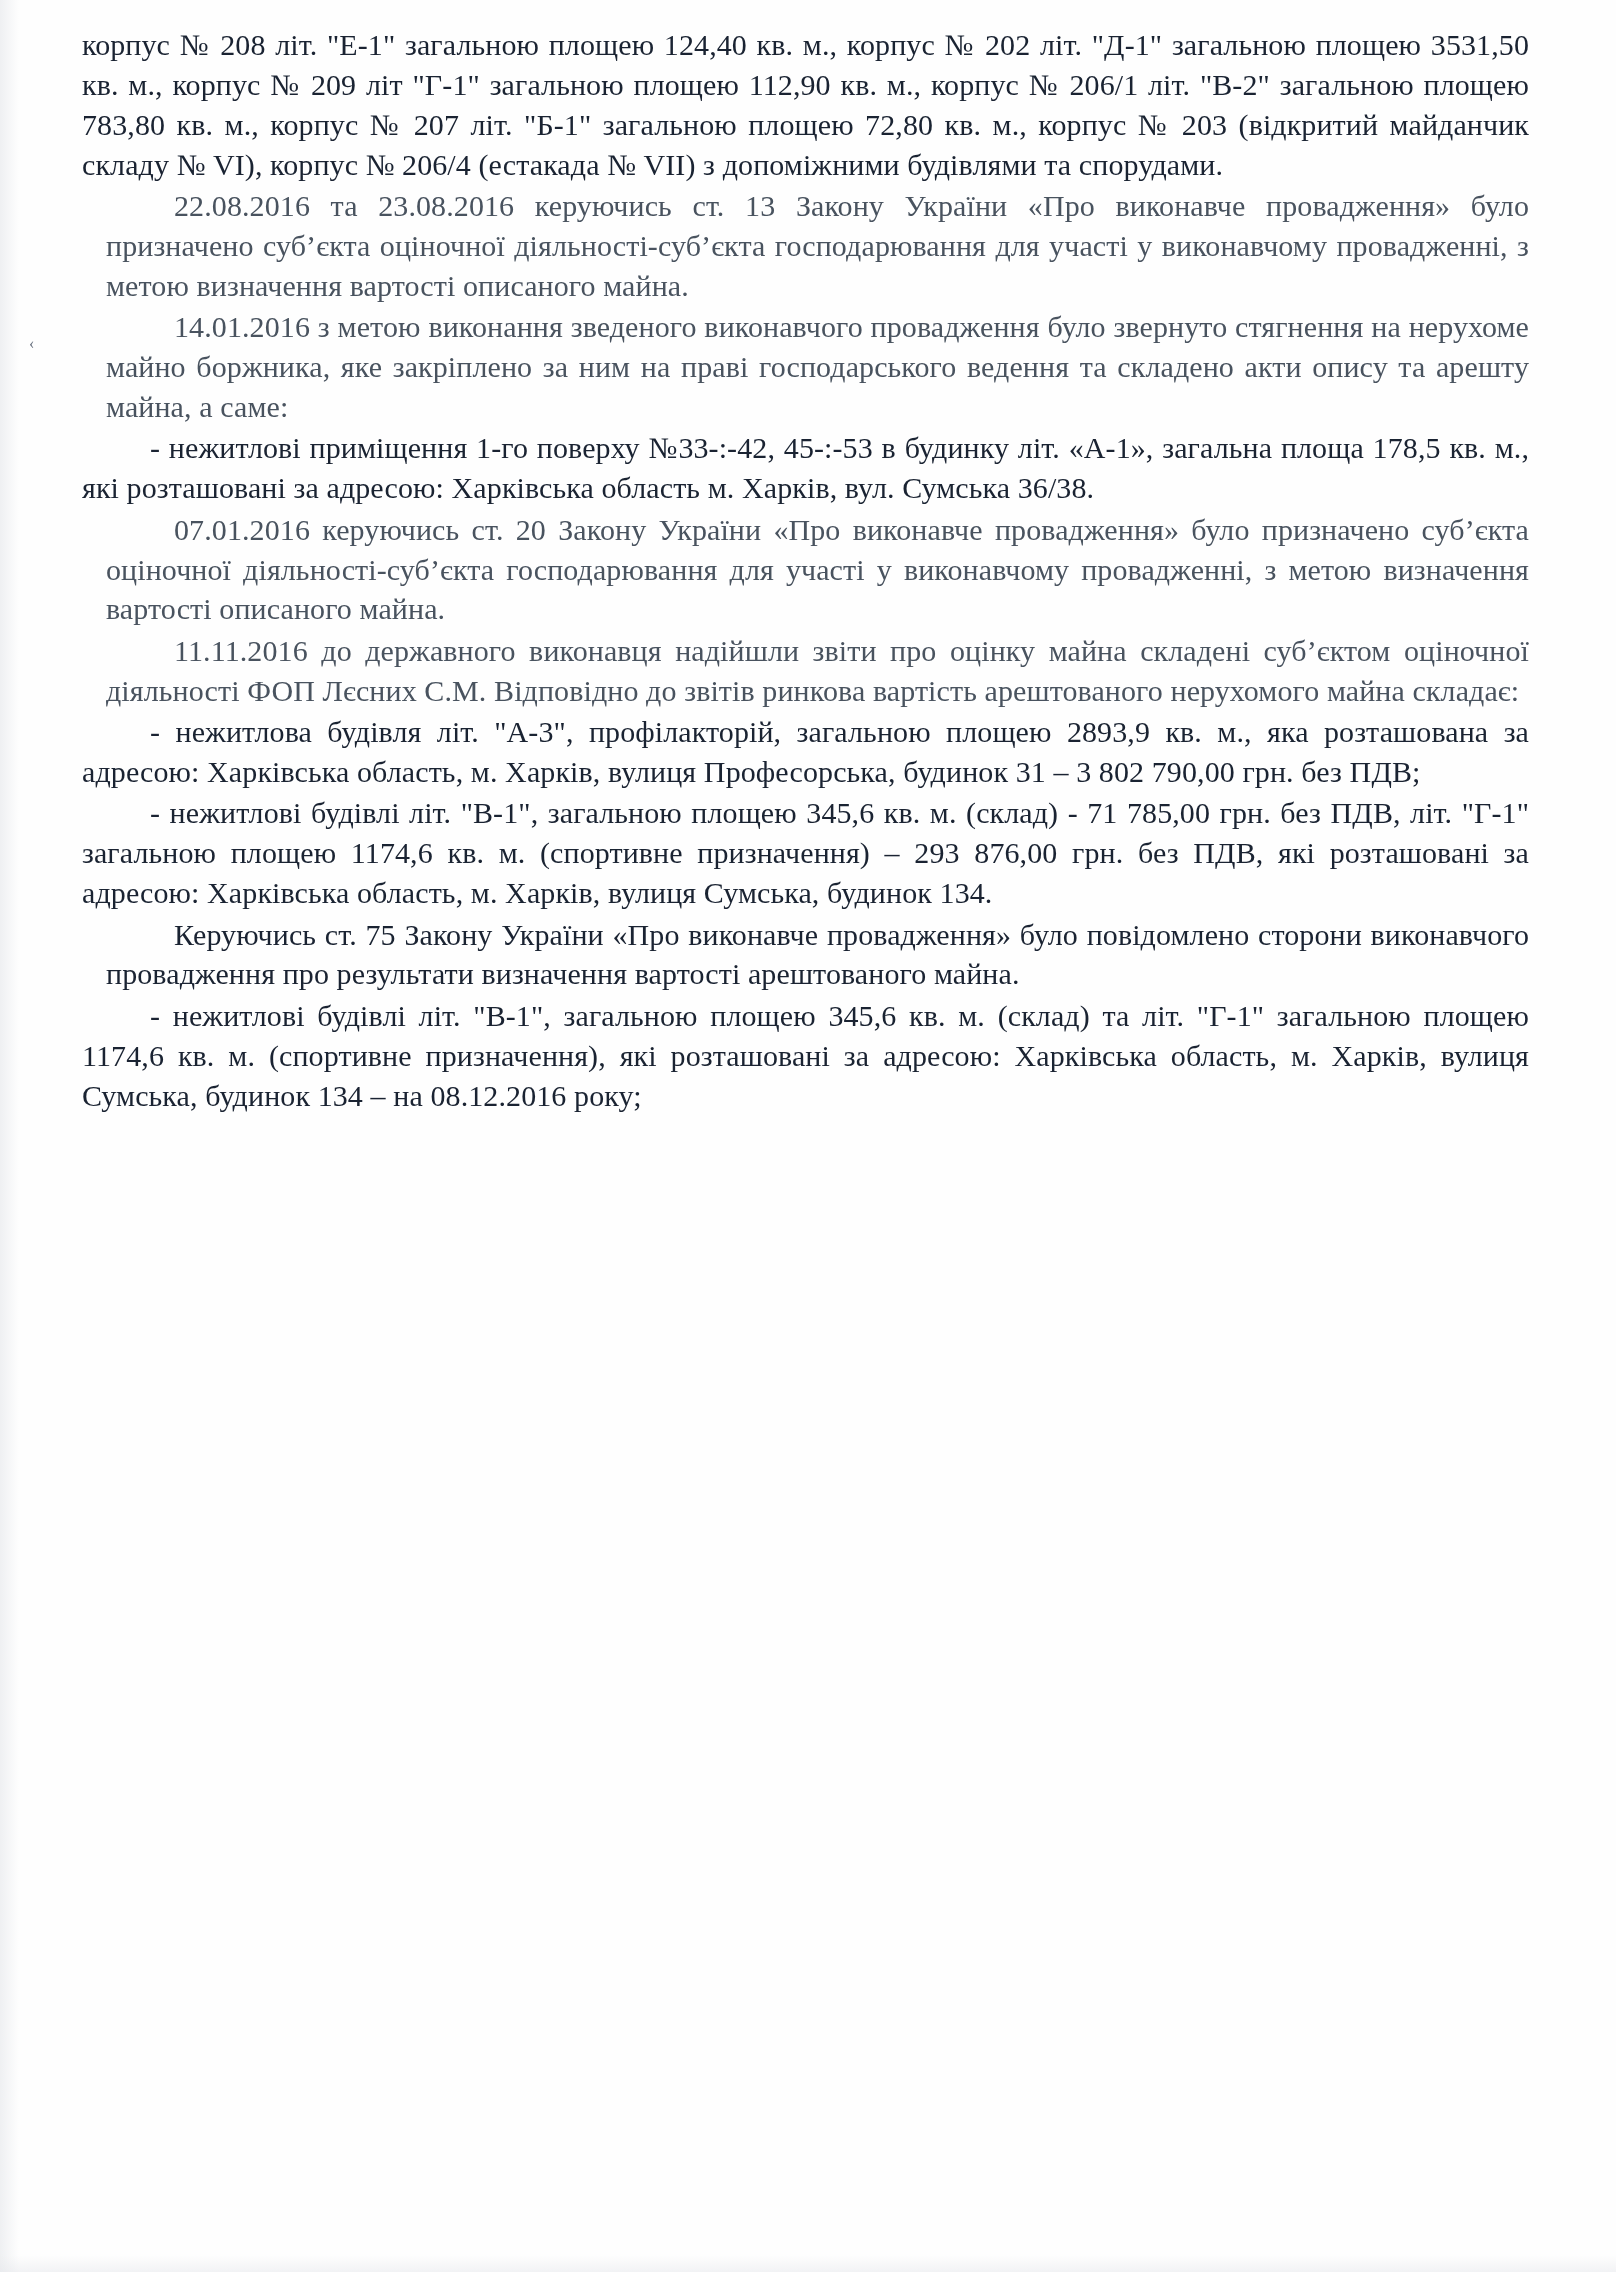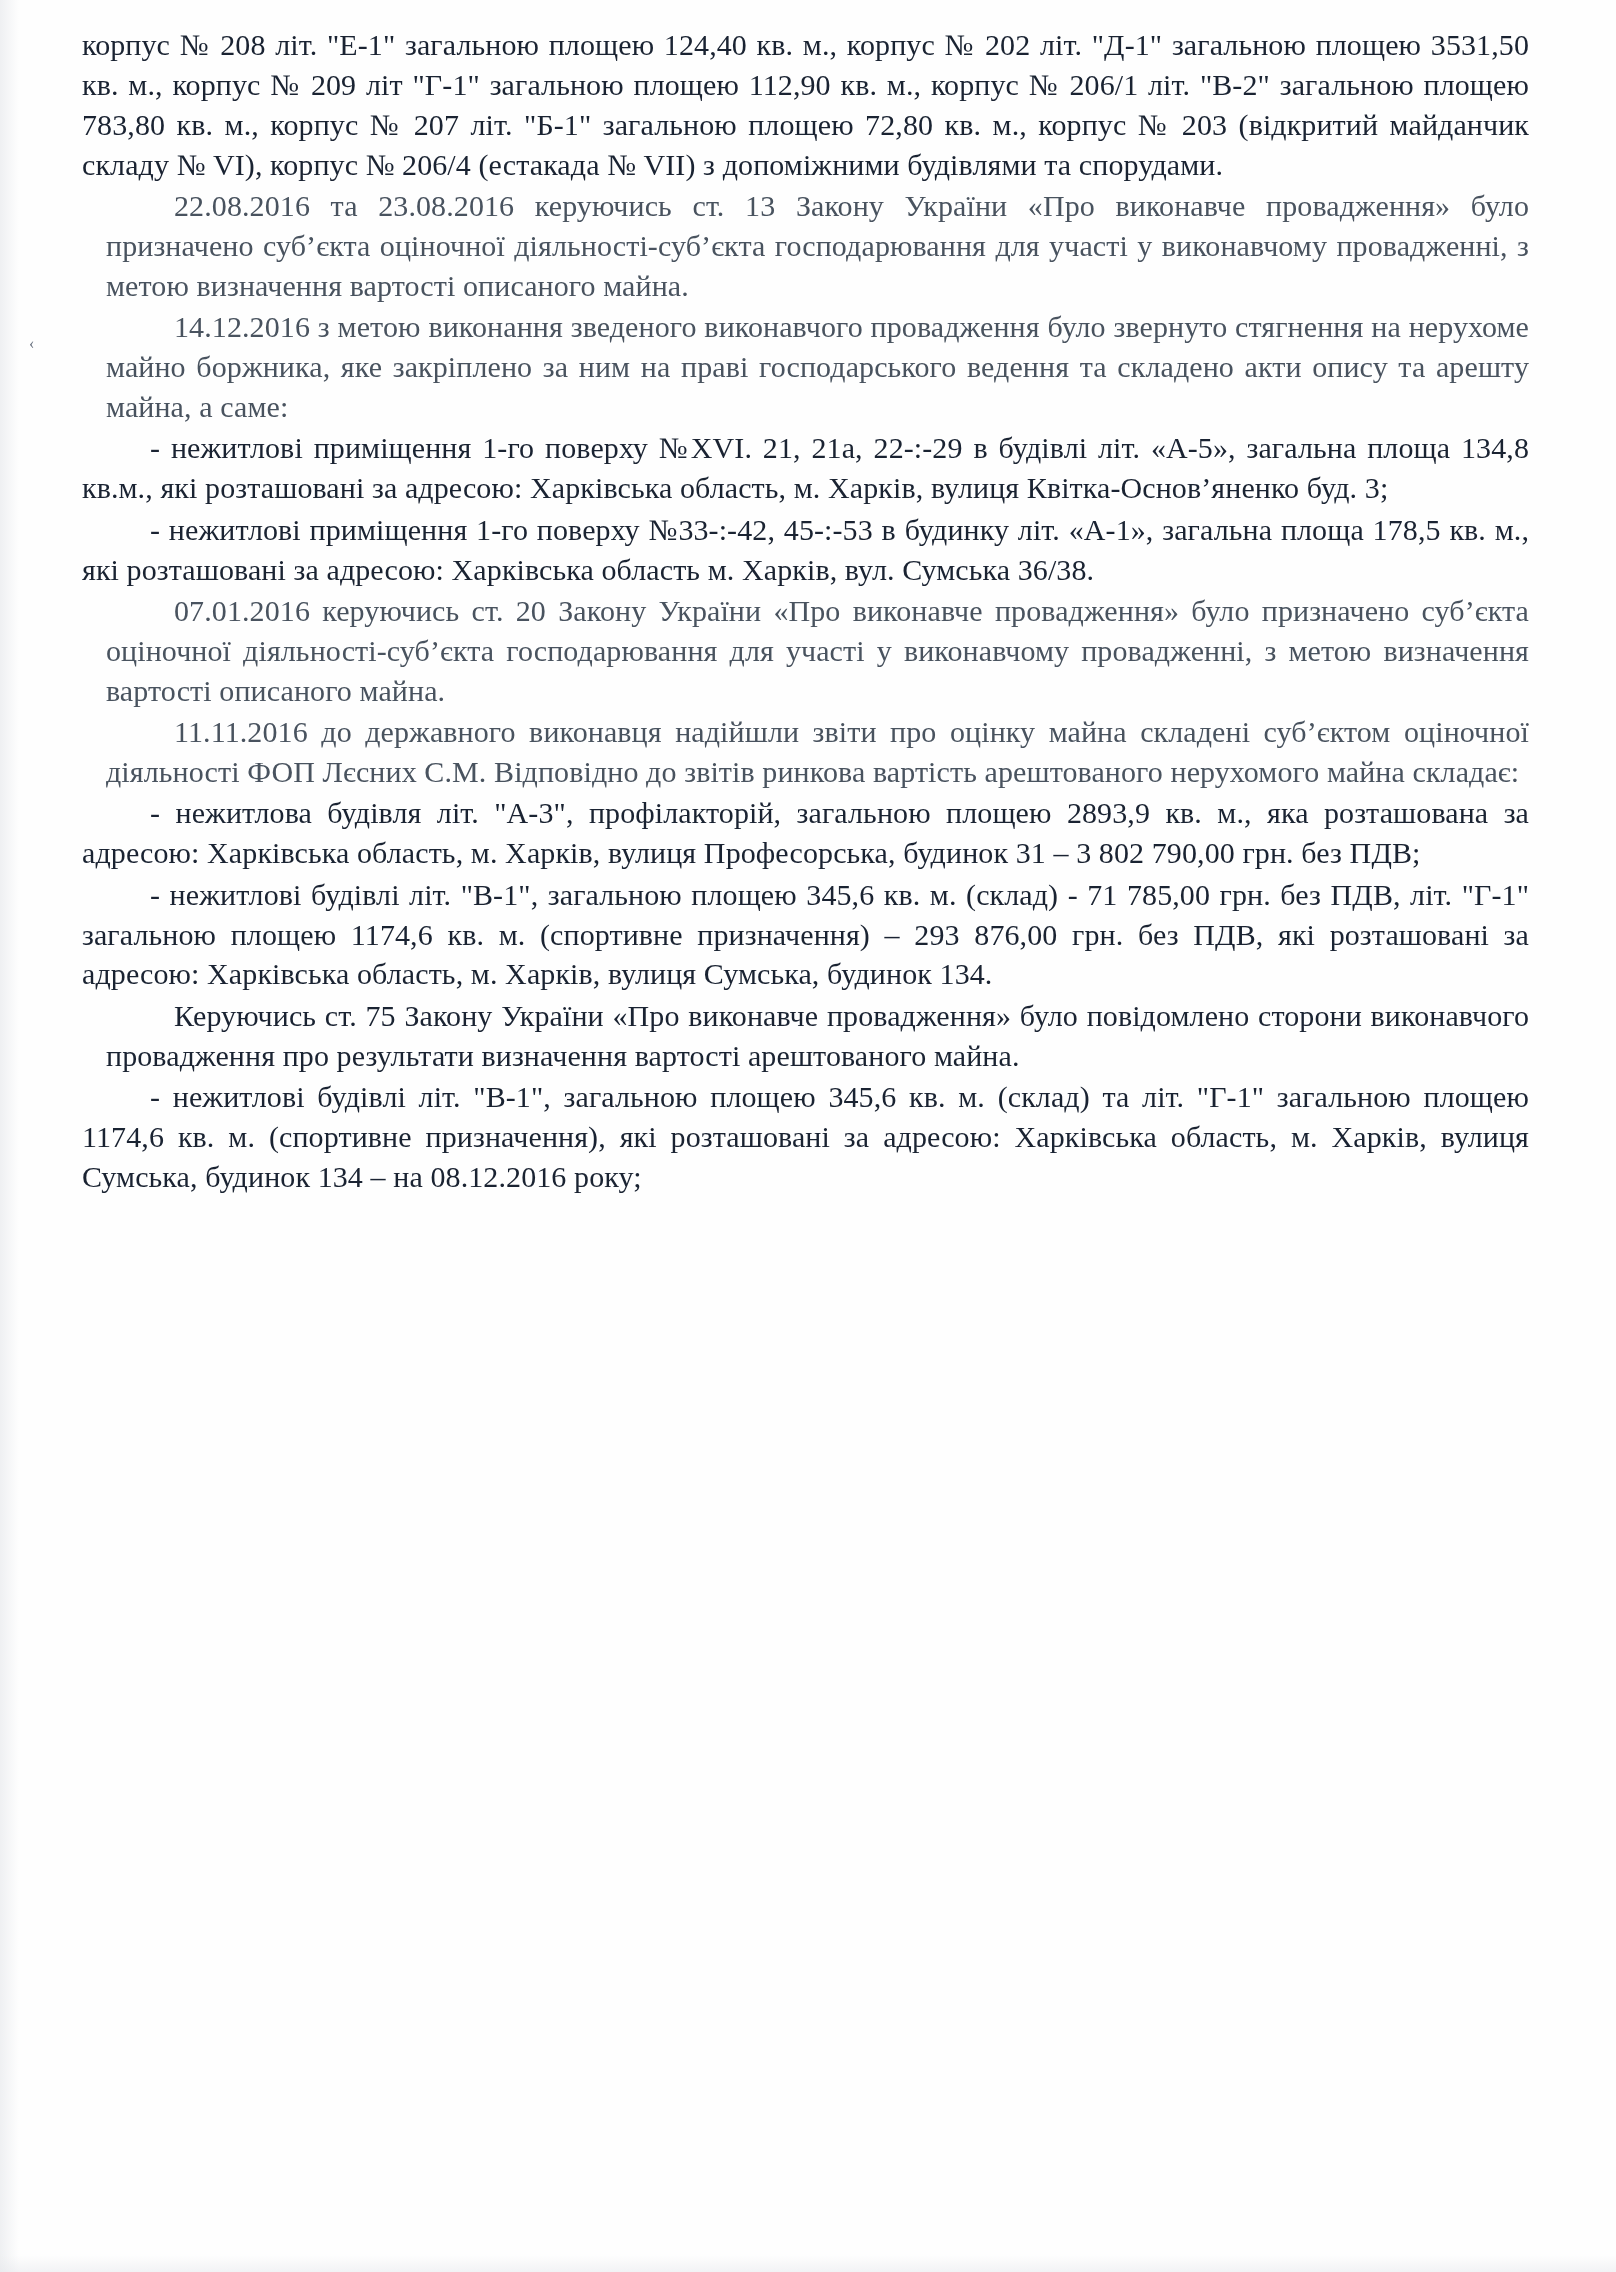--- a/index.html
+++ b/index.html
@@ -79,23 +79,22 @@
   <div class="edge-fade-left"></div>
 
   <span class="tiny-mark">‹</span>
 
   <div class="doc-body">
 
     <p class="para ink-dark">корпус № 208 літ. "Е-1" загальною площею 124,40 кв. м., корпус № 202 літ. "Д-1" загальною площею 3531,50 кв. м., корпус № 209 літ "Г-1" загальною площею 112,90 кв. м., корпус № 206/1 літ. "В-2" загальною площею 783,80 кв. м., корпус № 207 літ. "Б-1" загальною площею 72,80 кв. м., корпус № 203 (відкритий майданчик складу № VI), корпус № 206/4 (естакада № VII) з допоміжними будівлями та спорудами.</p>
 
     <p class="para indent faint">22.08.2016 та 23.08.2016 керуючись ст. 13 Закону України «Про виконавче провадження» було призначено суб’єкта оціночної діяльності-суб’єкта господарювання для участі у виконавчому провадженні, з метою визначення вартості описаного майна.</p>
 
-    <p class="para indent faint">14.12.2016 з метою виконання зведеного виконавчого провадження було звернуто стягнення на нерухоме майно боржника, яке закріплено за ним на праві господарського ведення та складено акти опису та арешту майна, а саме:</p>
+    <p class="para indent faint">14.01.2016 з метою виконання зведеного виконавчого провадження було звернуто стягнення на нерухоме майно боржника, яке закріплено за ним на праві господарського ведення та складено акти опису та арешту майна, а саме:</p>
 
-    <p class="para dash ink-dark">- нежитлові приміщення 1-го поверху №XVI. 21, 21а, 22-:-29 в будівлі літ. «А-5», загальна площа 134,8 кв.м., які розташовані за адресою: Харківська область, м. Харків, вулиця Квітка-Основ’яненко буд. 3;</p>
 
     <p class="para dash ink-dark">- нежитлові приміщення 1-го поверху №33-:-42, 45-:-53 в будинку літ. «А-1», загальна площа 178,5 кв. м., які розташовані за адресою: Харківська область м. Харків, вул. Сумська 36/38.</p>
 
     <p class="para indent faint">07.01.2016 керуючись ст. 20 Закону України «Про виконавче провадження» було призначено суб’єкта оціночної діяльності-суб’єкта господарювання для участі у виконавчому провадженні, з метою визначення вартості описаного майна.</p>
 
     <p class="para indent faint">11.11.2016 до державного виконавця надійшли звіти про оцінку майна складені суб’єктом оціночної діяльності ФОП Лєсних С.М. Відповідно до звітів ринкова вартість арештованого нерухомого майна складає:</p>
 
     <p class="para dash ink-dark">- нежитлова будівля літ. "А-3", профілакторій, загальною площею 2893,9 кв. м., яка розташована за адресою: Харківська область, м. Харків, вулиця Професорська, будинок 31 – 3 802 790,00 грн. без ПДВ;</p>
 
     <p class="para dash ink-dark">- нежитлові будівлі літ. "В-1", загальною площею 345,6 кв. м. (склад) - 71 785,00 грн. без ПДВ, літ. "Г-1" загальною площею 1174,6 кв. м. (спортивне призначення) – 293 876,00 грн. без ПДВ, які розташовані за адресою: Харківська область, м. Харків, вулиця Сумська, будинок 134.</p>

